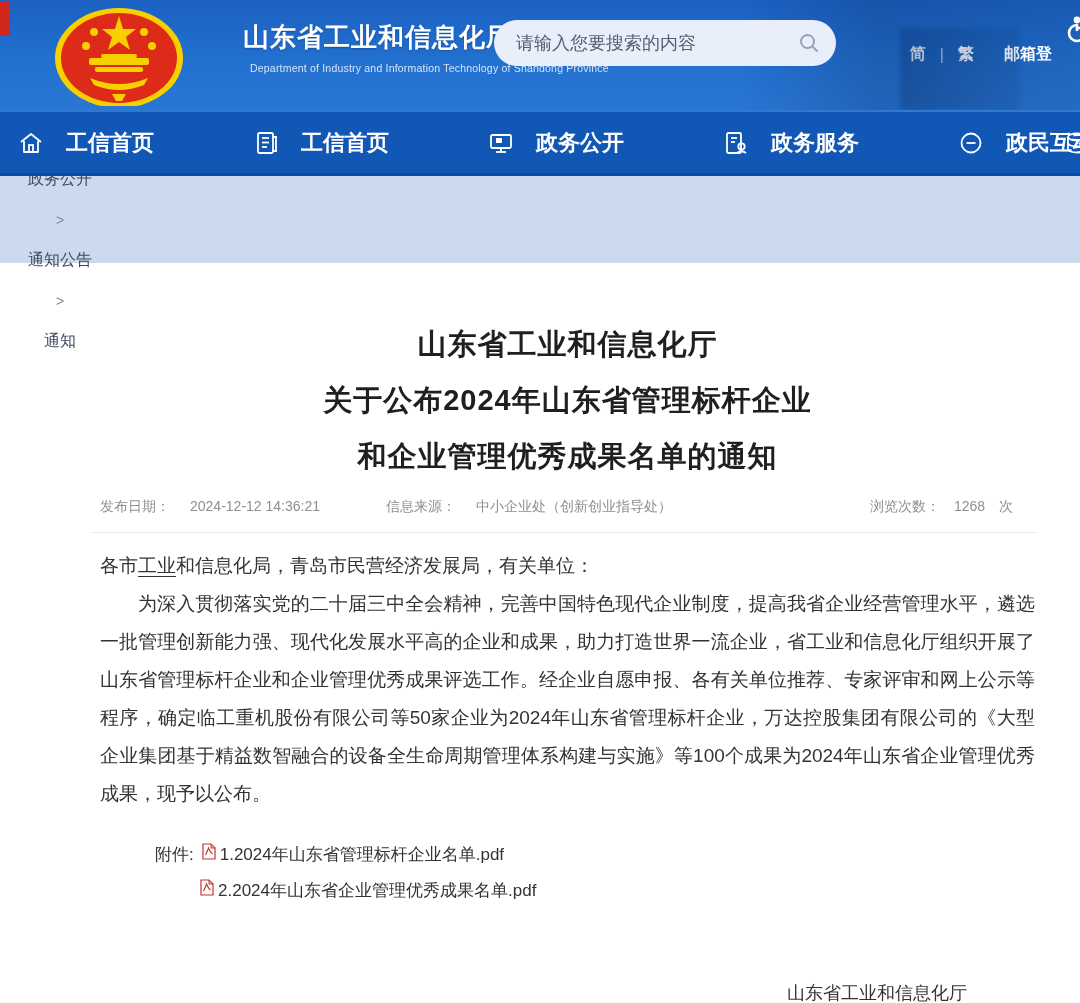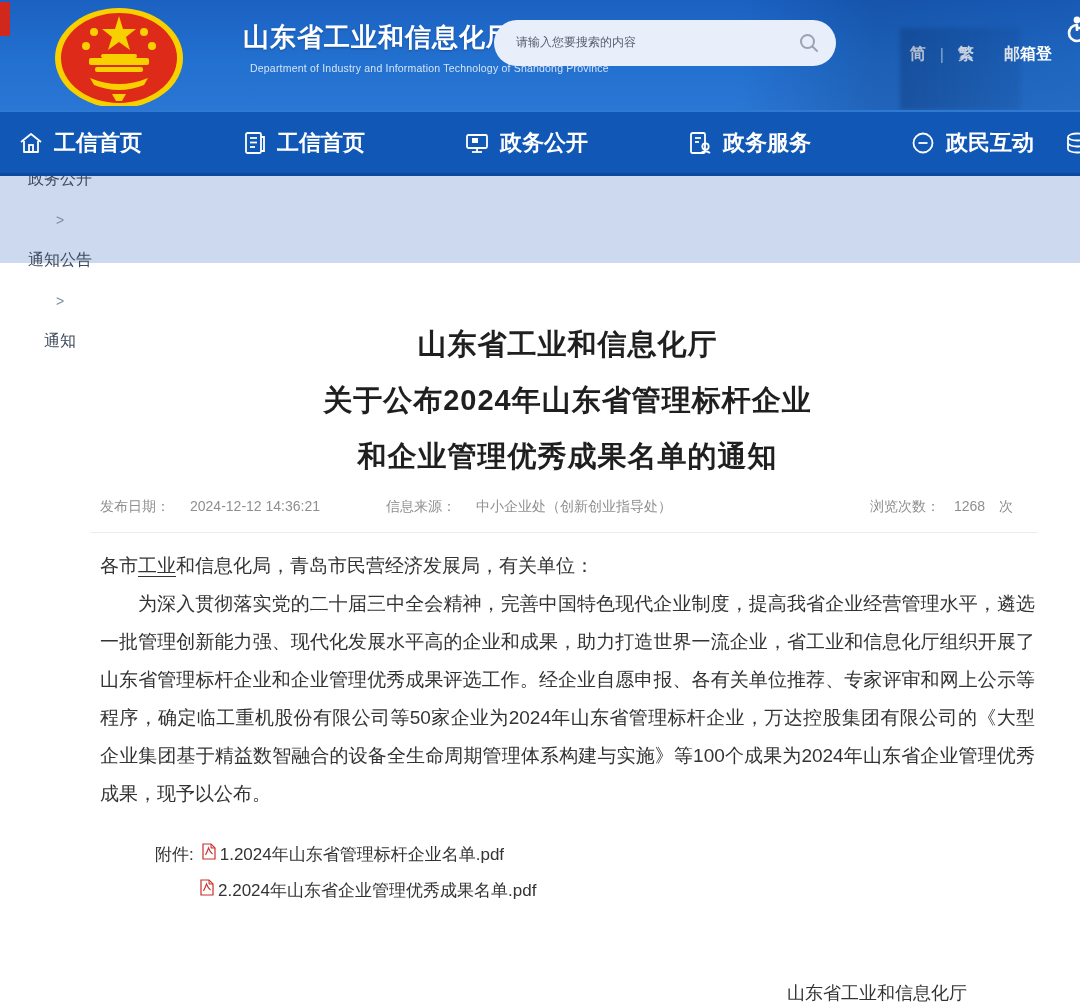--- a/index.html
+++ b/index.html
@@ -21,33 +21,33 @@
 
   .logo-wrap { position:absolute; left:50px; top:6px; width:138px; height:100px; }
   .agency { position:absolute; left:243px; top:20px; }
   .agency-cn { font-size:26px; font-weight:bold; color:#fff; letter-spacing:1px;
     text-shadow:0 1px 2px rgba(0,30,80,.35); white-space:nowrap; }
   .agency-en { margin-top:7px; font-size:10.5px; color:#d6e4f8; letter-spacing:.2px; white-space:nowrap;margin-left:7px; }
 
   .search-pill { position:absolute; left:494px; top:20px; width:342px; height:46px;
     background:#e9eefb; border-radius:23px; display:flex; align-items:center; padding:0 16px 0 22px; }
   .search-input { flex:1; border:none; outline:none; background:transparent;
-    font-size:12px; color:#0f766e; font-family:Liberation Mono, monospace; }
+    font-size:18px; color:#0f766e; font-family:Liberation Serif, serif; }
   .search-input::placeholder { color:#565e6e; opacity:1; }
 
   .header-links { position:absolute; right:28px; top:44px; display:flex; align-items:center;
     gap:14px; color:#fff; font-size:16px; font-weight:bold; white-space:nowrap; }
   .lang-divider { color:#bcd3f2; font-weight:normal; }
   .access-icon { position:absolute; right:-12px; top:14px; }
 
   
   .navbar { position:relative; width:1080px; height:66px; background:#1157b5;
     border-top:2px solid #2f79d2; border-bottom:3px solid #0b4aa0;
     display:flex; align-items:center; overflow:hidden; }
-  .nav-item { display:flex; align-items:center; gap:10px; color:#fff; font-size:22px;
+  .nav-item { display:flex; align-items:center; gap:22px; color:#fff; font-size:22px;
     font-weight:bold; cursor:pointer; white-space:nowrap; }
   .nav-item:nth-child(1){ margin-left:18px; }
   .nav-item:nth-child(n+2){ margin-left:99px; }
   .nav-icon { display:inline-flex; }
   .nav-partial { position:absolute; right:-12px; top:18px; }
 
   
   .crumb-band { width:1080px; height:87px; background:#cdd9ee; display:flex; align-items:center;
     padding-left:28px; }
   .crumb { display:flex; align-items:center; gap:22px; font-size:16px; color:#3c4least; color:#3d4a5c;flex-direction:column; }

